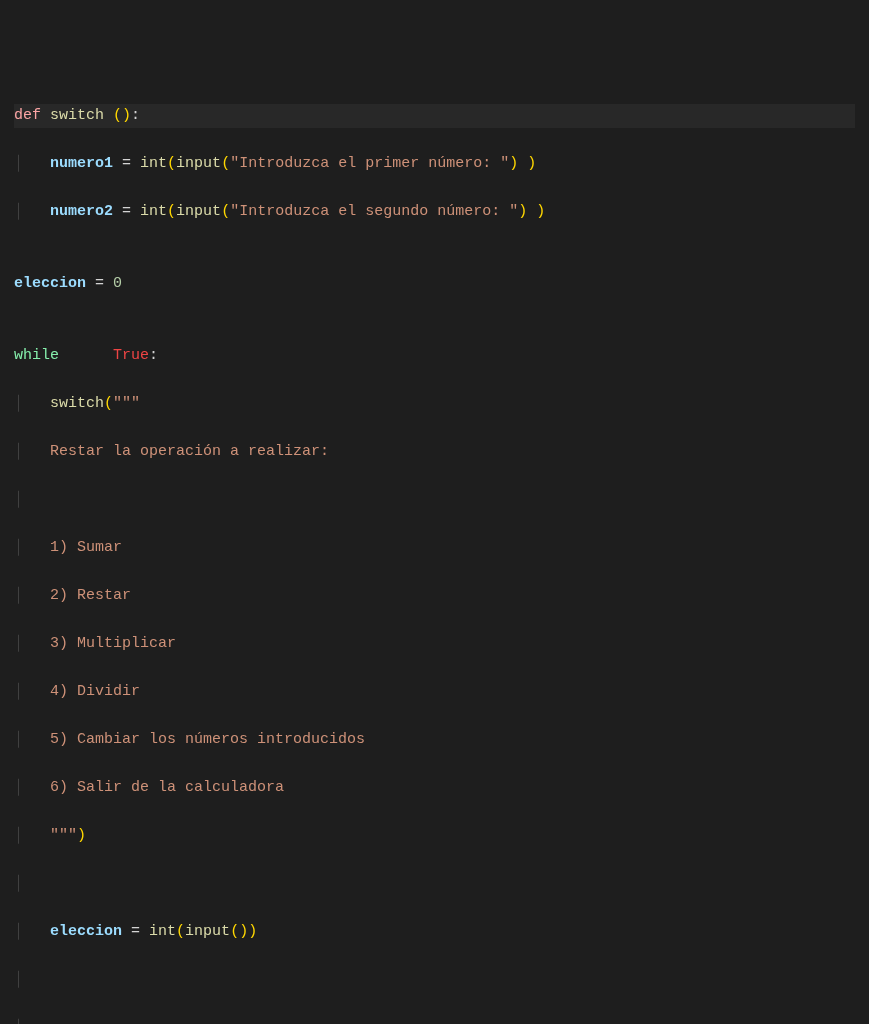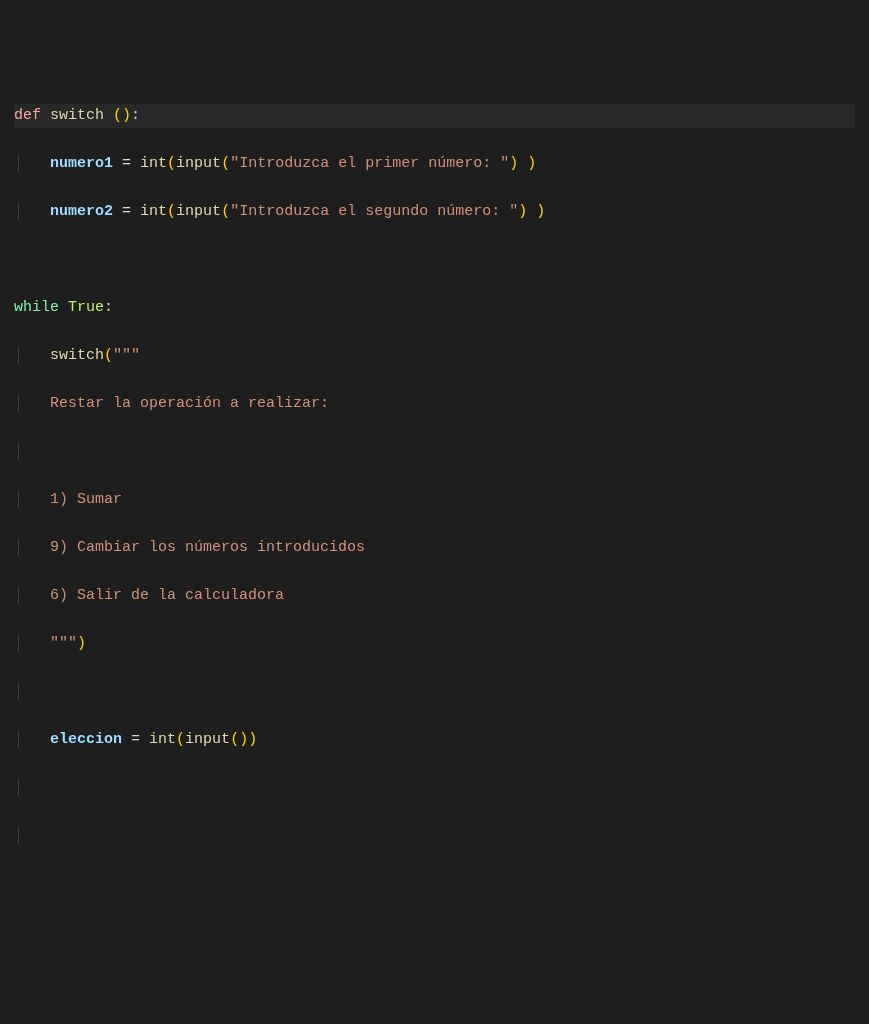--- a/index.html
+++ b/index.html
@@ -24,44 +24,48 @@
   }
   .line-hl {
     background: #282828;
   }
   .guide {
     color: #404040;
     font-weight: normal;
   }
   .kw { color: #fca5a5; }        
   .kw-flow { color: #86efac; }   
-  .const { color: #bef264; }     
+  .const { color: #ef4444; margin-left: 45px; }     
   .fn { color: #dcdcaa; }        
   .var { color: #9cdcfe; font-weight: bold; }       
   .op { color: #d4d4d4; }        
   .str { color: #ce9178; }       
   .num { color: #b5cea8; }
   .paren { color: #ffd700; }
 </style>
 </head>
 <body>
 
 
 
 <div id="editor"><span class="line line-hl"><span class="kw">def</span> <span class="fn">switch</span> <span class="paren">(</span><span class="paren">)</span><span class="op">:</span></span>
 <span class="line"><span class="guide">│   </span><span class="var">numero1</span> <span class="op">=</span> <span class="fn">int</span><span class="paren">(</span><span class="fn">input</span><span class="paren">(</span><span class="str">"Introduzca el primer número: "</span><span class="paren">)</span> <span class="paren">)</span></span>
 <span class="line"><span class="guide">│   </span><span class="var">numero2</span> <span class="op">=</span> <span class="fn">int</span><span class="paren">(</span><span class="fn">input</span><span class="paren">(</span><span class="str">"Introduzca el segundo número: "</span><span class="paren">)</span> <span class="paren">)</span></span>
 <span class="line"></span>
+<span class="line"><span class="var">eleccion</span> <span class="op">=</span> <span class="num">0</span></span>
 <span class="line"></span>
 <span class="line"><span class="kw-flow">while</span> <span class="const">True</span><span class="op">:</span></span>
 <span class="line"><span class="guide">│   </span><span class="fn">switch</span><span class="paren">(</span><span class="str">"""</span></span>
 <span class="line"><span class="guide">│   </span><span class="str">Restar la operación a realizar:</span></span>
 <span class="line"><span class="guide">│   </span></span>
 <span class="line"><span class="guide">│   </span><span class="str">1) Sumar</span></span>
-<span class="line"><span class="guide">│   </span><span class="str">9) Cambiar los números introducidos</span></span>
+<span class="line"><span class="guide">│   </span><span class="str">2) Restar</span></span>
+<span class="line"><span class="guide">│   </span><span class="str">3) Multiplicar</span></span>
+<span class="line"><span class="guide">│   </span><span class="str">4) Dividir</span></span>
+<span class="line"><span class="guide">│   </span><span class="str">5) Cambiar los números introducidos</span></span>
 <span class="line"><span class="guide">│   </span><span class="str">6) Salir de la calculadora</span></span>
 <span class="line"><span class="guide">│   </span><span class="str">"""</span><span class="paren">)</span></span>
 <span class="line"><span class="guide">│   </span></span>
 <span class="line"><span class="guide">│   </span><span class="var">eleccion</span> <span class="op">=</span> <span class="fn">int</span><span class="paren">(</span><span class="fn">input</span><span class="paren">(</span><span class="paren">)</span><span class="paren">)</span></span>
 <span class="line"><span class="guide">│   </span></span>
 <span class="line"><span class="guide">│   </span></span>
 
 
 
 

